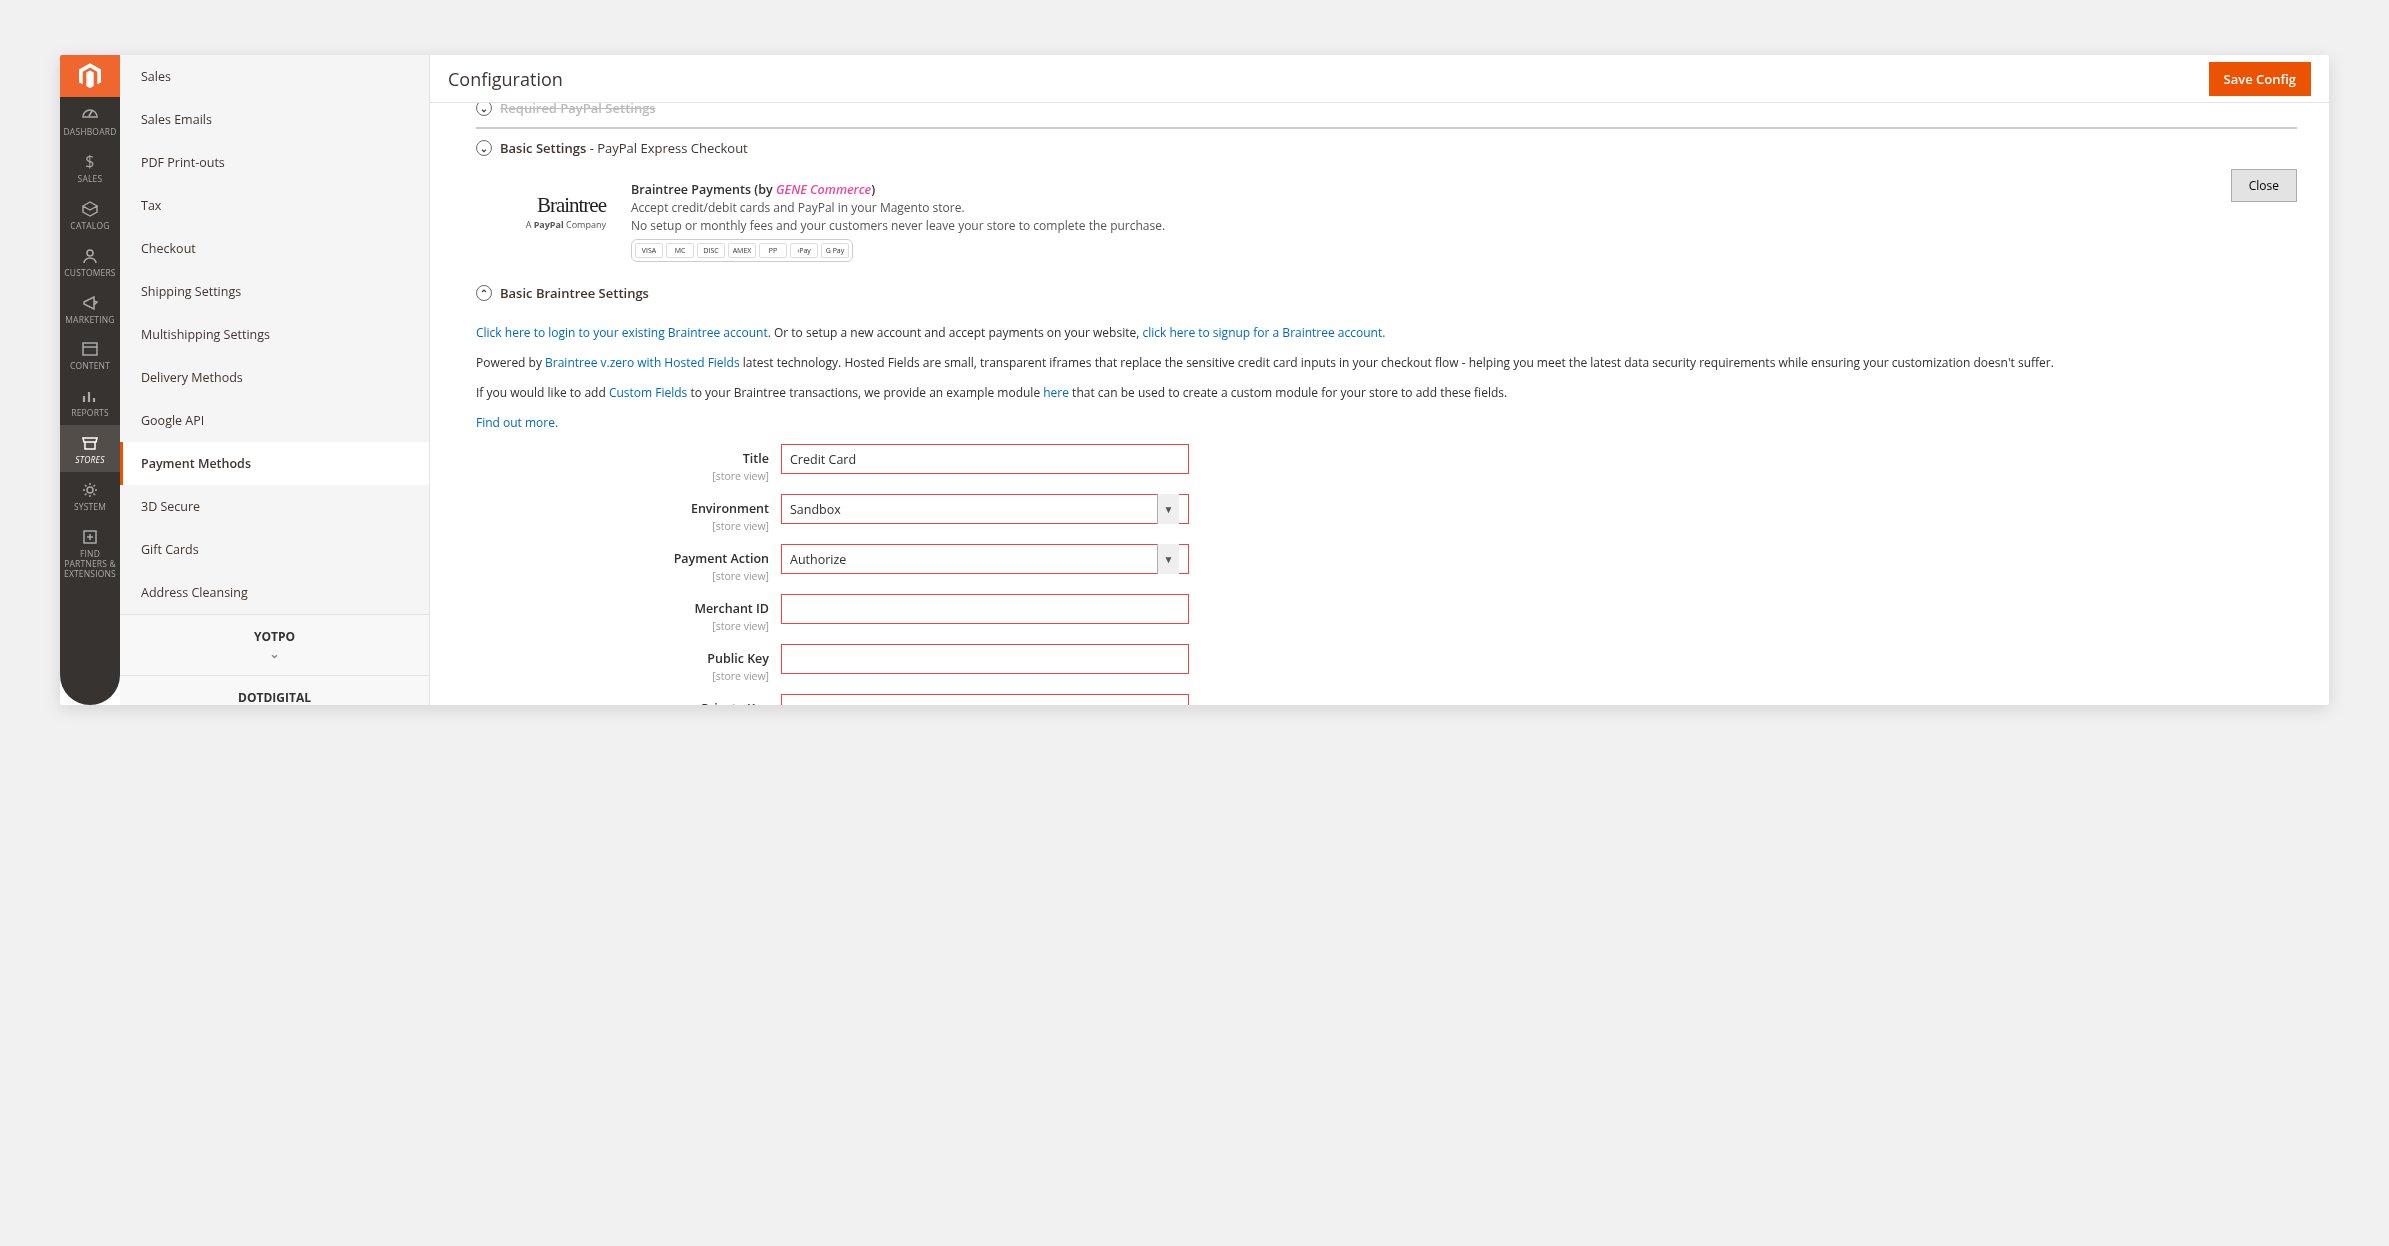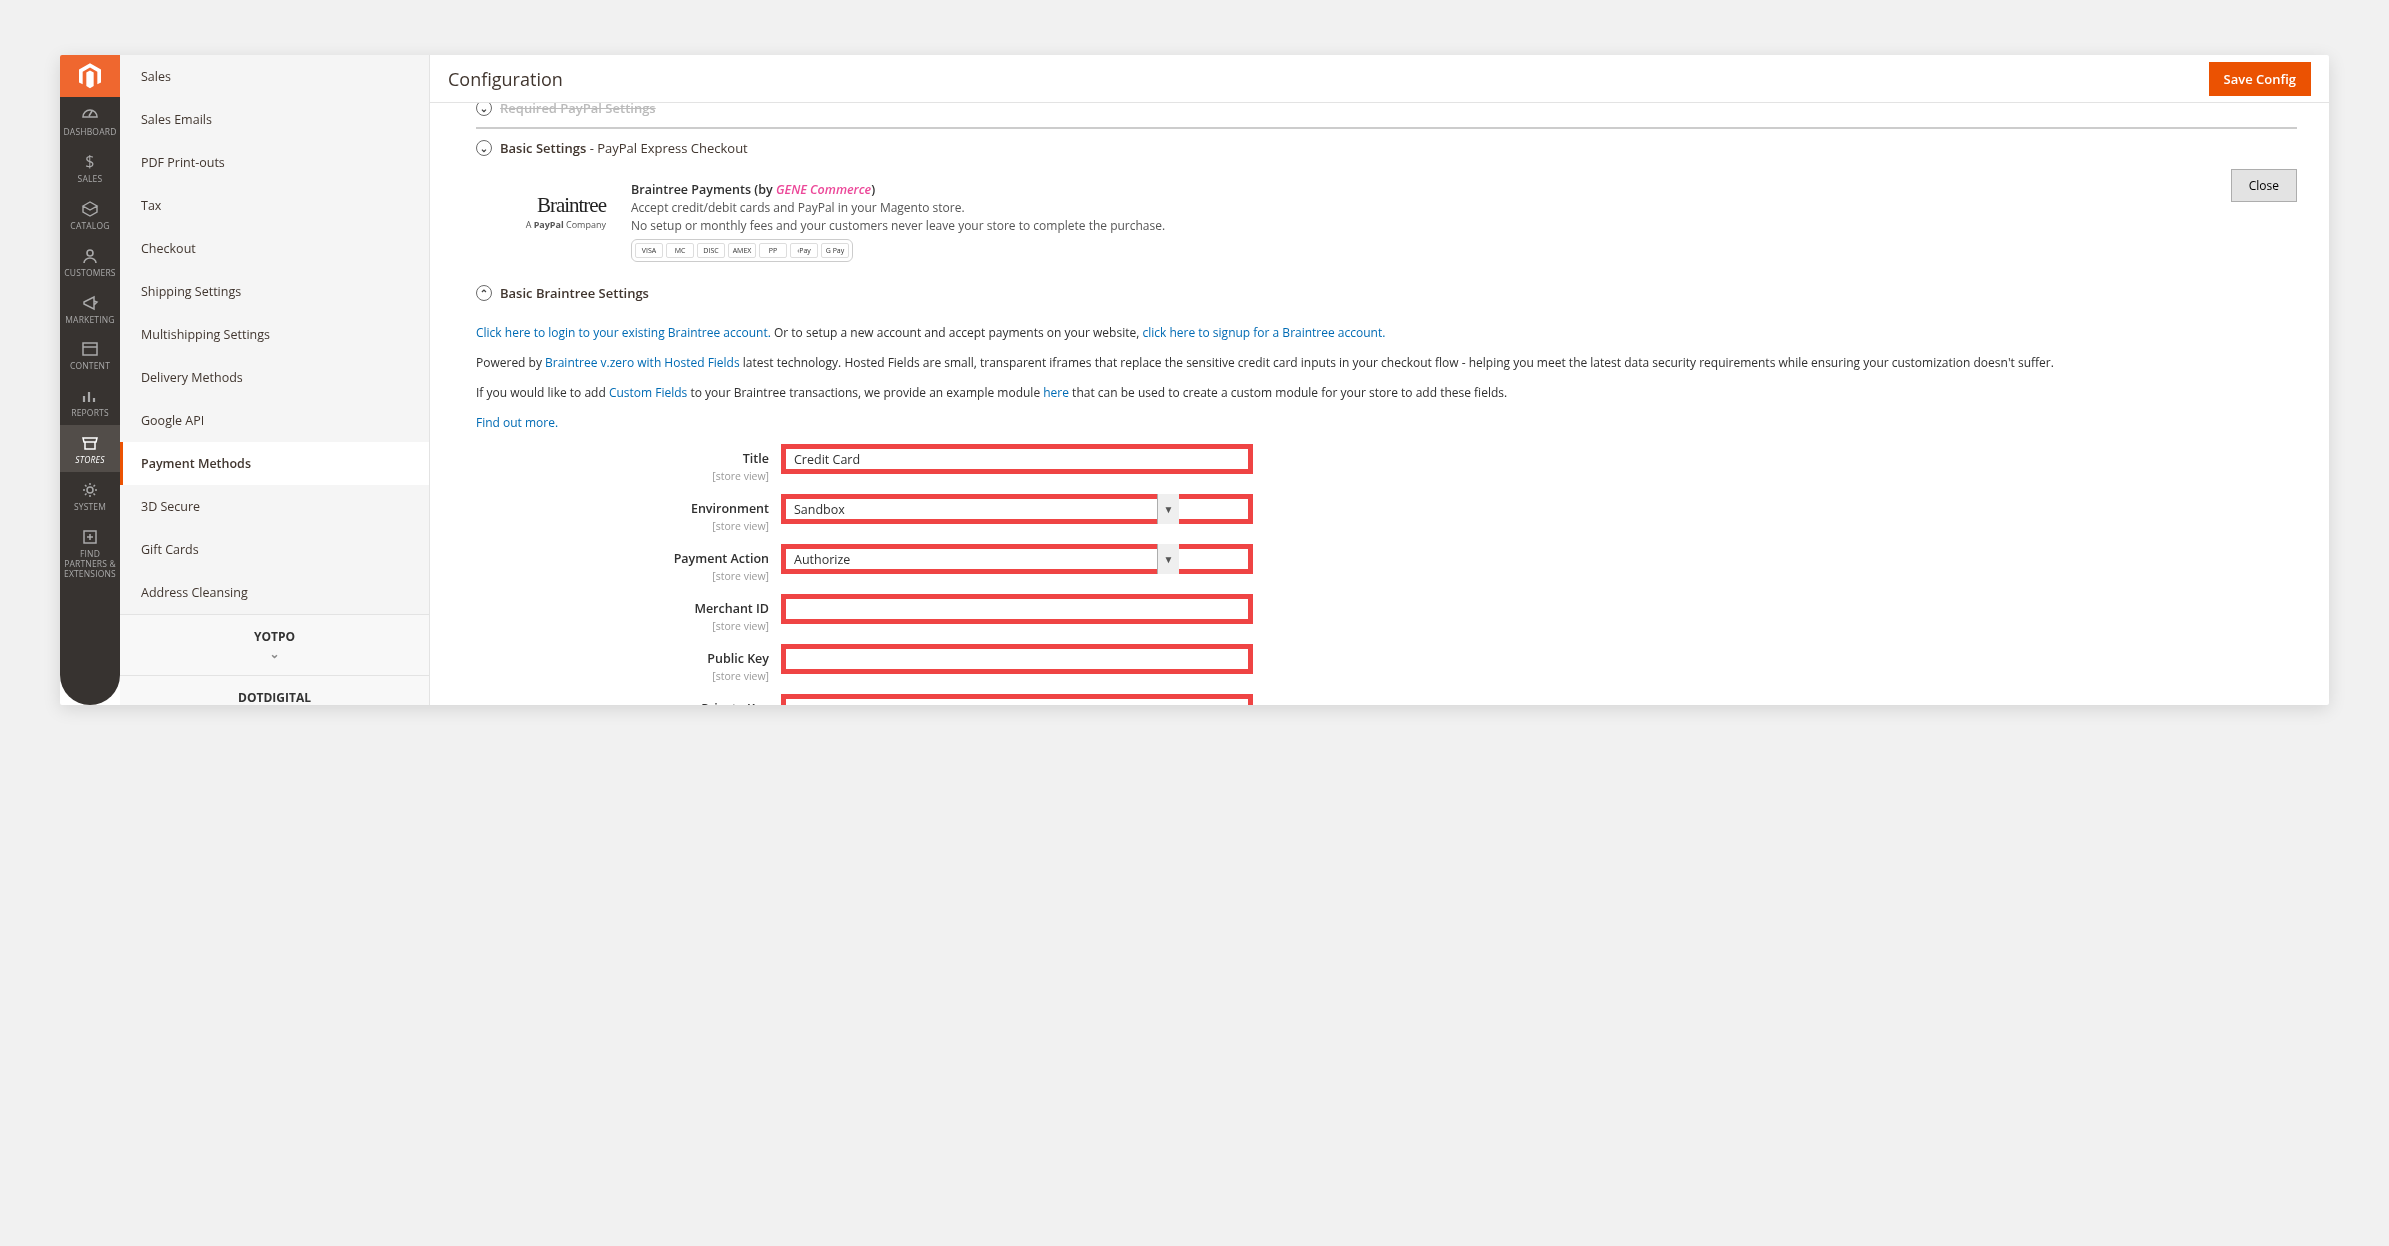--- a/index.html
+++ b/index.html
@@ -168,23 +168,23 @@
     .form-row .lbl{
       width:305px;
       text-align:right;
       padding-right:12px;
       padding-top:6px;
     }
     .form-row .lbl .fname{font-size:12.5px;font-weight:600;color:#303030;display:block;}
     .form-row .lbl .scope{font-size:10.5px;color:#999;}
     .form-row .ctrl input,
     .form-row .ctrl select{
-      width:472px;
+      width:408px;
       height:30px;
-      border:5px solid #ef4444;
+      border:1px solid #ef4444;
       padding:0 8px;
       font-size:12.5px;
       color:#303030;
       background:#fff;
     }
     .form-row .ctrl .select-wrap{
       position:relative;width:398px;
     }
     .form-row .ctrl .select-wrap select{appearance:none;-webkit-appearance:none;padding-right:26px;}
     .form-row .ctrl .sel-btn{

